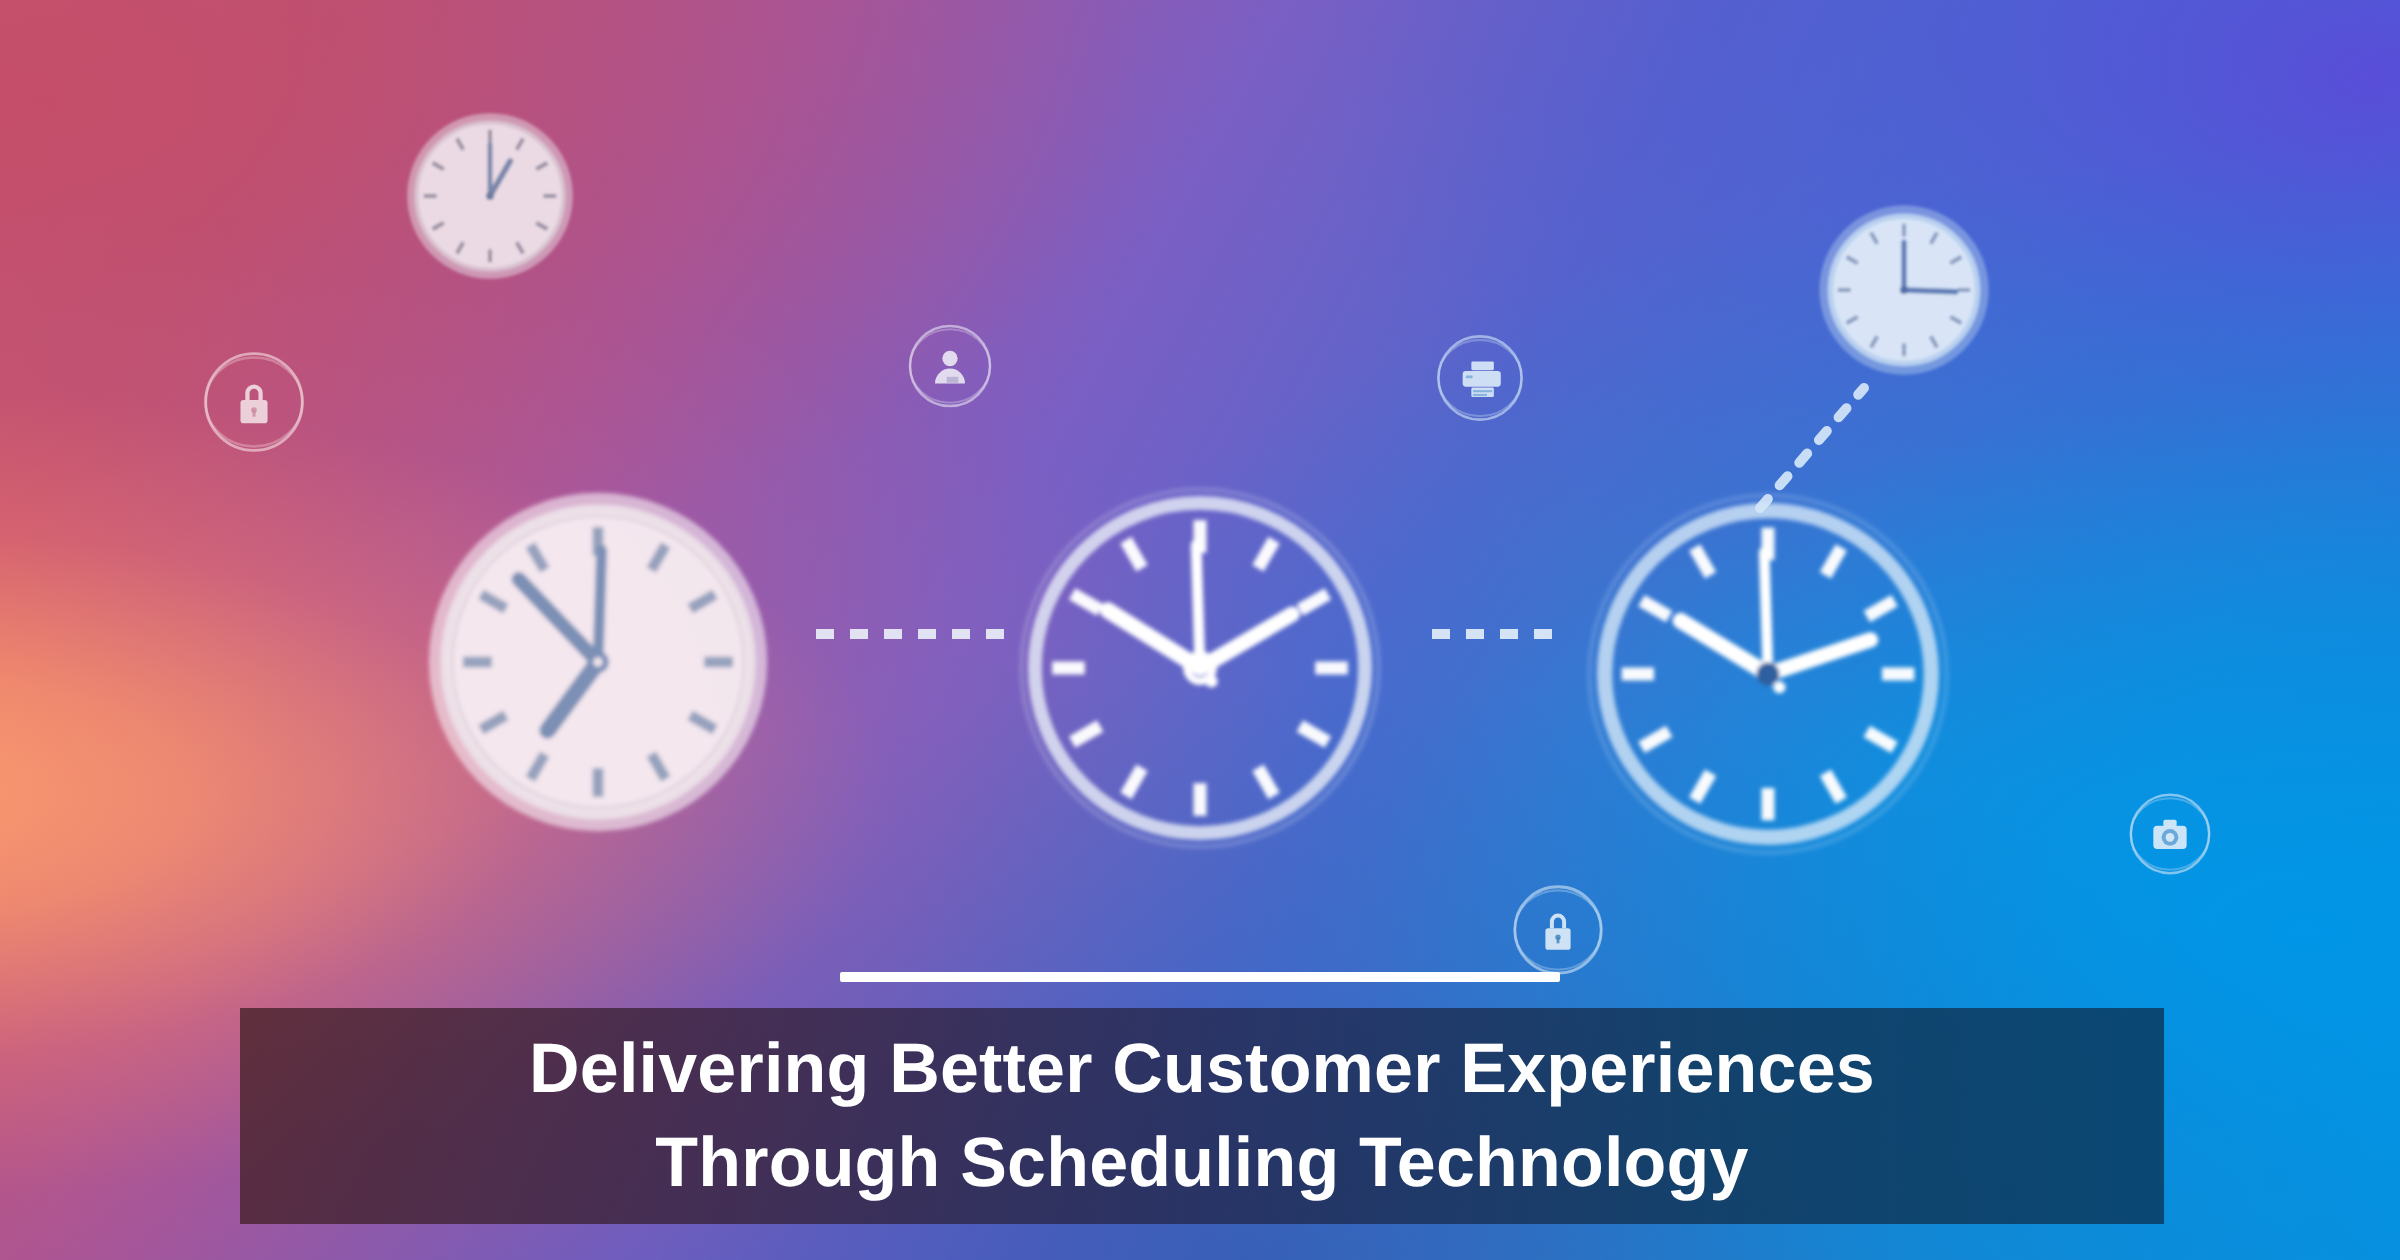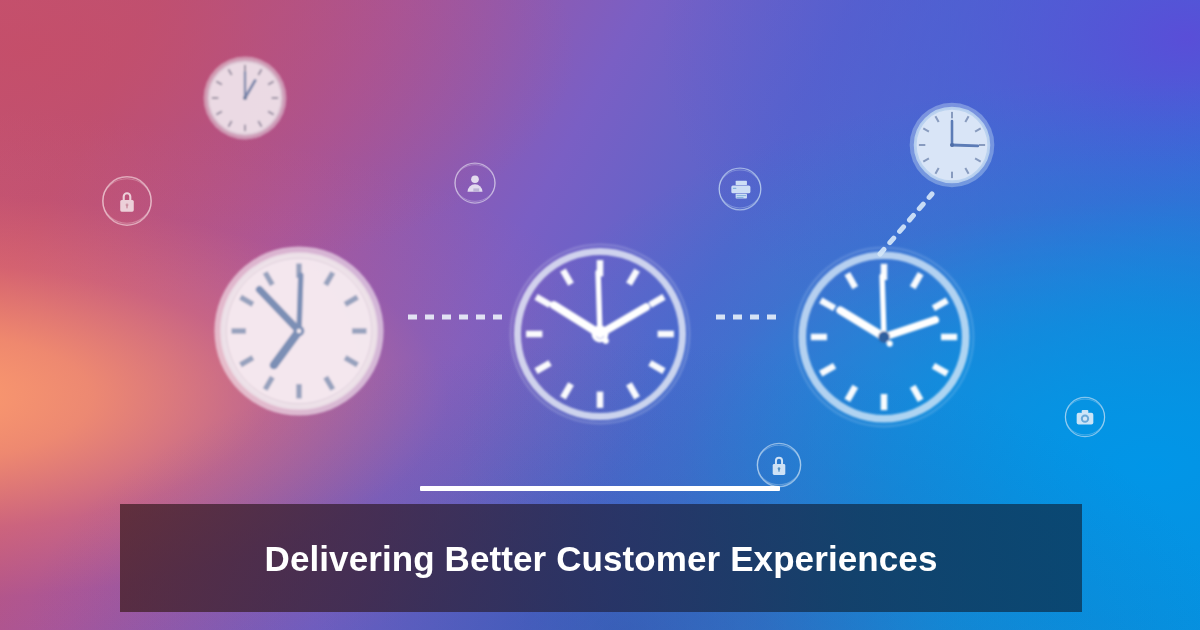--- a/index.html
+++ b/index.html
@@ -372,15 +372,16 @@
       </g>
       <circle cx="30" cy="32" r="5" fill="#2f85c8" fill-opacity="0.62"></circle>
       <circle cx="30" cy="32" r="2.6" fill="#e6f2fc" fill-opacity="0.85"></circle>
     </svg>
   </div>
 
   <div id="rule"></div>
 
   <div id="title-band">
     <div class="title-line">Delivering Better Customer Experiences</div>
+    <div class="title-line">Through Scheduling Technology</div>
   </div>
 
 </div>
 
 </body></html>

